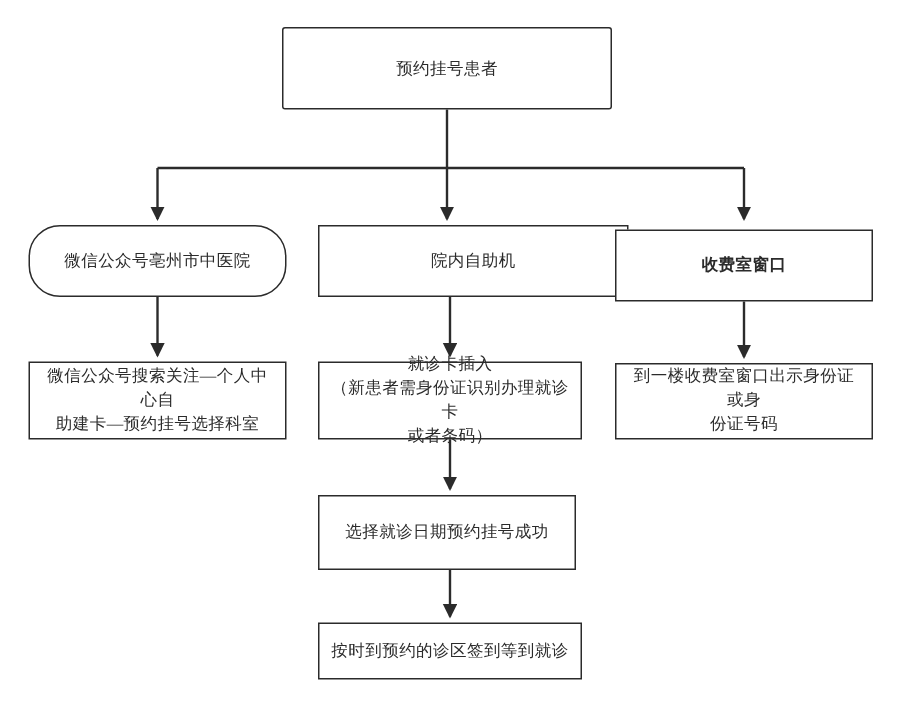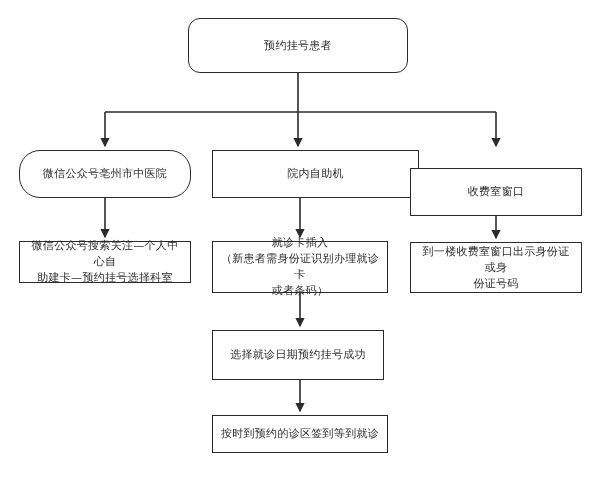--- a/index.html
+++ b/index.html
@@ -39,29 +39,29 @@
   }
   .node-text {
     font-size: 11px;
     line-height: 16px;
     color: #2b2b2b;
     letter-spacing: 0.3px;
     white-space: pre-line;
     padding: 0 6px;
   }
   .node.rounded {
-    border-radius: 12px;
+    border-radius: 2px;
     text-align: center;
   }
   
   #node-start      { left: 188px; top: 18px;  width: 220px; height: 55px; }
   #node-wechat     { left: 19px;  top: 150px; width: 172px; height: 48px; border-radius: 21px; }
   #node-kiosk      { left: 212px; top: 150px; width: 207px; height: 48px; align-items: center; }
-  #node-counter    { left: 410px; top: 168px; width: 172px; height: 48px; }
-  #node-wechat-steps { left: 19px;  top: 241px; width: 172px; height: 42px; }
+  #node-counter    { left: 410px; top: 153px; width: 172px; height: 48px; font-weight: bold; }
+  #node-wechat-steps { left: 19px;  top: 241px; width: 172px; height: 52px; font-family: Liberation Serif, serif; }
   #node-card-insert  { left: 212px; top: 241px; width: 176px; height: 52px; }
   #node-counter-id   { left: 410px; top: 242px; width: 172px; height: 51px; font-family: Liberation Mono, monospace; }
   #node-booked     { left: 212px; top: 330px; width: 172px; height: 50px; }
   #node-checkin    { left: 212px; top: 415px; width: 176px; height: 38px; }
 </style>
 </head>
 <body>
 
 <div id="flow-root">
 

